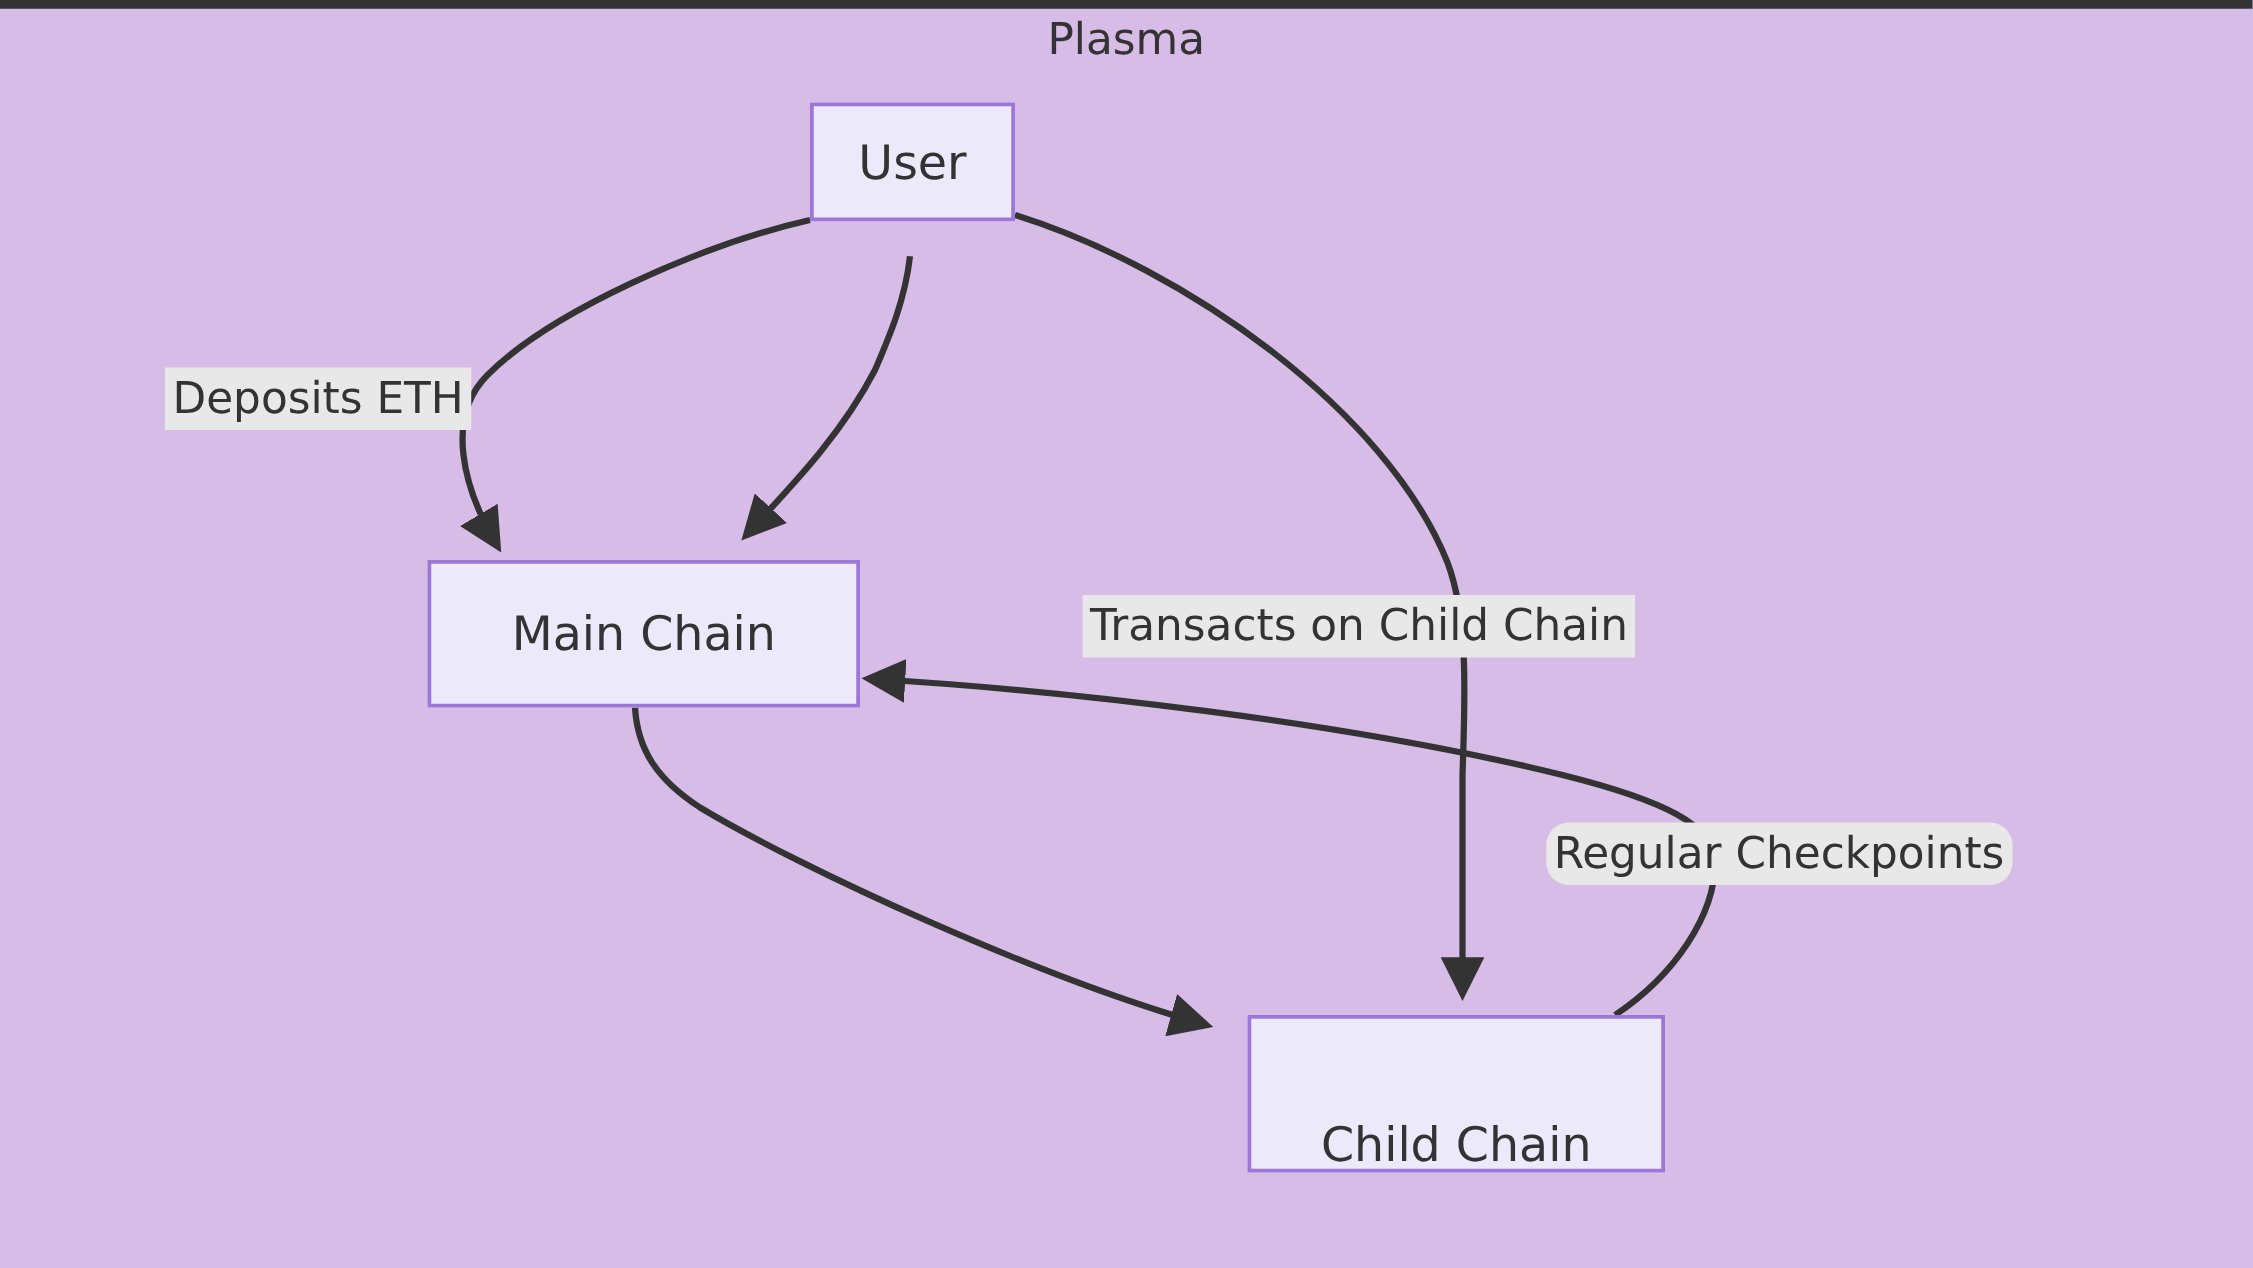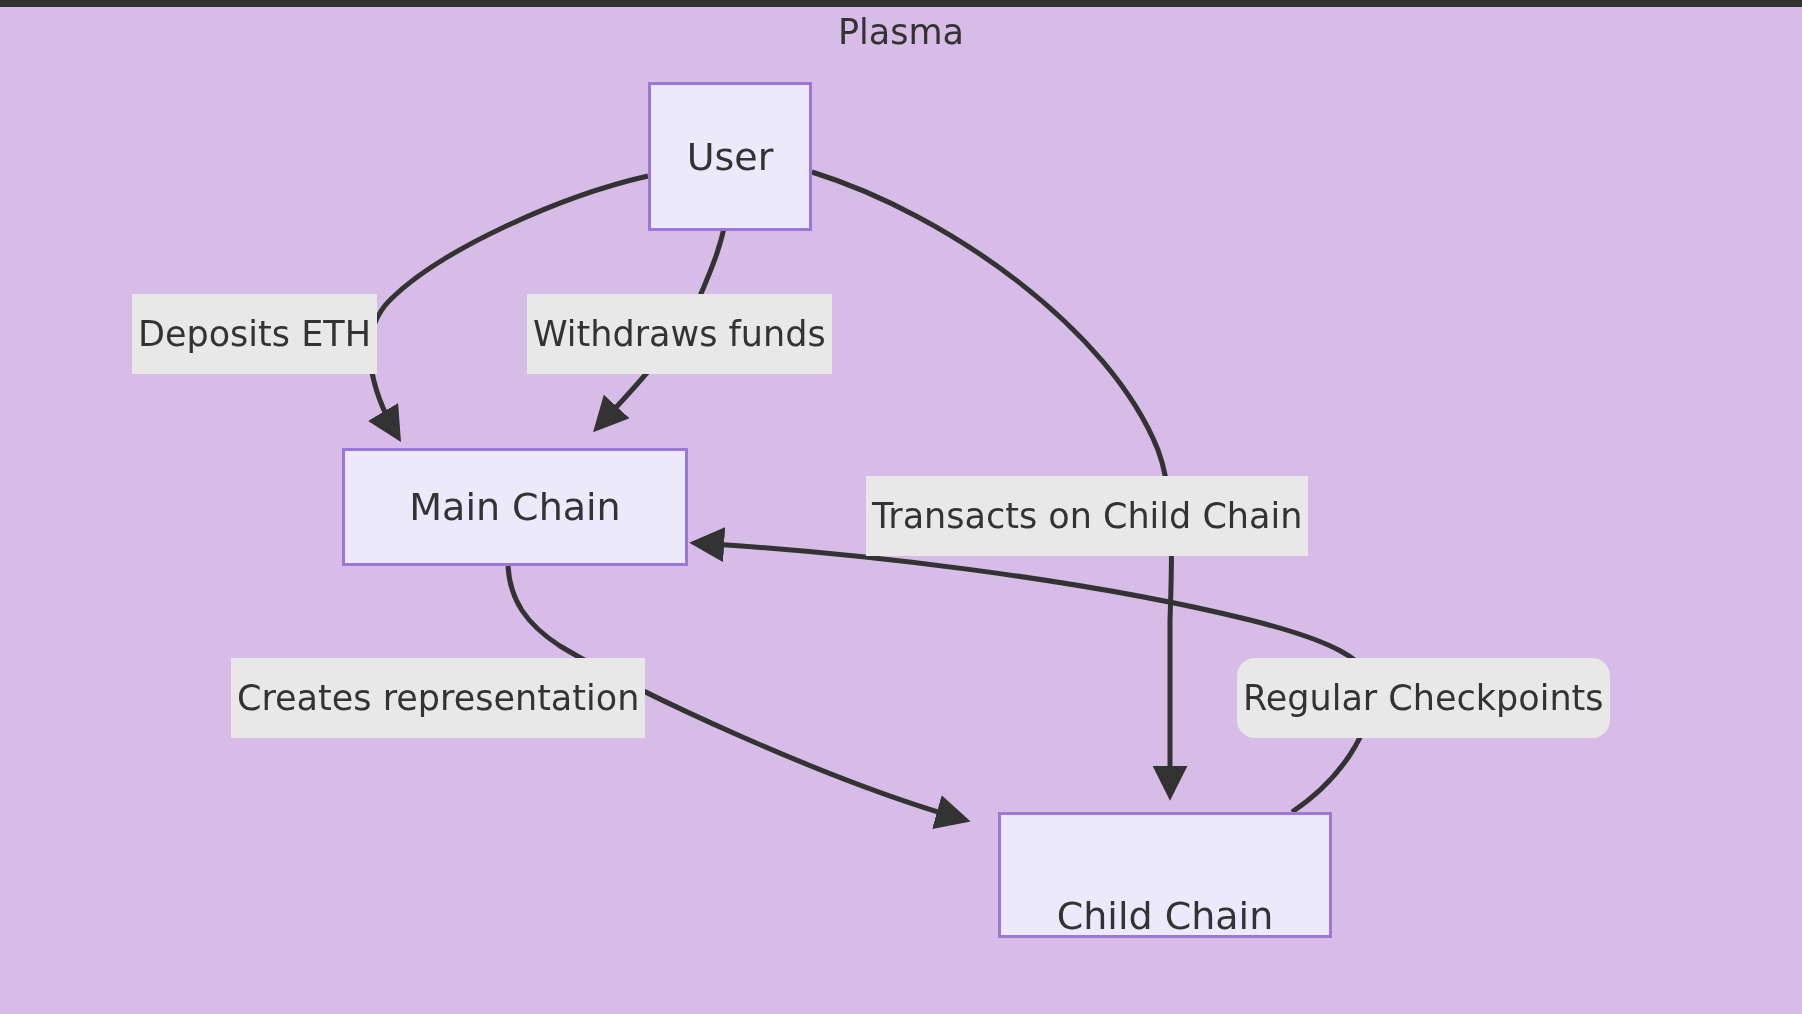--- a/index.html
+++ b/index.html
@@ -60,21 +60,21 @@
     line-height: 1;
     font-family: "DejaVu Sans", "Liberation Sans", sans-serif;
     white-space: nowrap;
   }
   .edge-label {
     position: absolute;
     background: #e8e8e8;
     color: #333333;
     font-size: 35px;
     line-height: 46px;
-    padding: 17px 6px;
+    padding: 2px 6px;
     font-family: "DejaVu Sans", "Liberation Sans", sans-serif;
     white-space: nowrap;
     box-sizing: border-box;
   }
 </style>
 </head>
 <body>
 
 <div id="canvas">
 
@@ -93,35 +93,33 @@
 
     <path d="M 728 205 C 724 240 712 268 700 296 C 672 350 630 392 597 428" fill="none" stroke="#333333" stroke-width="5" marker-end="url(#arrow)"></path>
 
     <path d="M 812 172 C 950 215 1110 330 1158 450 C 1175 495 1172 560 1170 620 L 1170 795" fill="none" stroke="#333333" stroke-width="5" marker-end="url(#arrow)"></path>
 
     <path d="M 508 566 C 510 600 526 624 560 646 C 640 694 830 782 965 820" fill="none" stroke="#333333" stroke-width="5" marker-end="url(#arrow)"></path>
 
     <path d="M 1292 812 C 1340 780 1372 732 1372 690 C 1372 660 1330 640 1250 620 C 1080 578 850 552 695 543" fill="none" stroke="#333333" stroke-width="5" marker-end="url(#arrow)"></path>
   </svg>
 
-  <div class="node" style="left:648px; top:82px; width:164px; height:149px;">
+  <div class="node" style="left:648px; top:82px; width:164px; height:95px;">
     <span>User</span>
   </div>
 
   <div class="node" style="left:342px; top:448px; width:346px; height:118px;">
     <span>Main Chain</span>
   </div>
 
   <div class="node" style="left:998px; top:812px; width:334px; height:126px;align-items:flex-end;">
     <span>Child Chain</span>
   </div>
 
   <div class="edge-label" style="left:132px; top:294px;">Deposits ETH</div>
 
-  <div class="edge-label" style="left:527px; top:294px;">Withdraws funds</div>
 
   <div class="edge-label" style="left:866px; top:476px;">Transacts on Child Chain</div>
 
-  <div class="edge-label" style="left:231px; top:658px;">Creates representation</div>
 
   <div class="edge-label" style="left:1237px; top:658px;border-radius:18px;">Regular Checkpoints</div>
 
 </div>
 
 </body></html>

